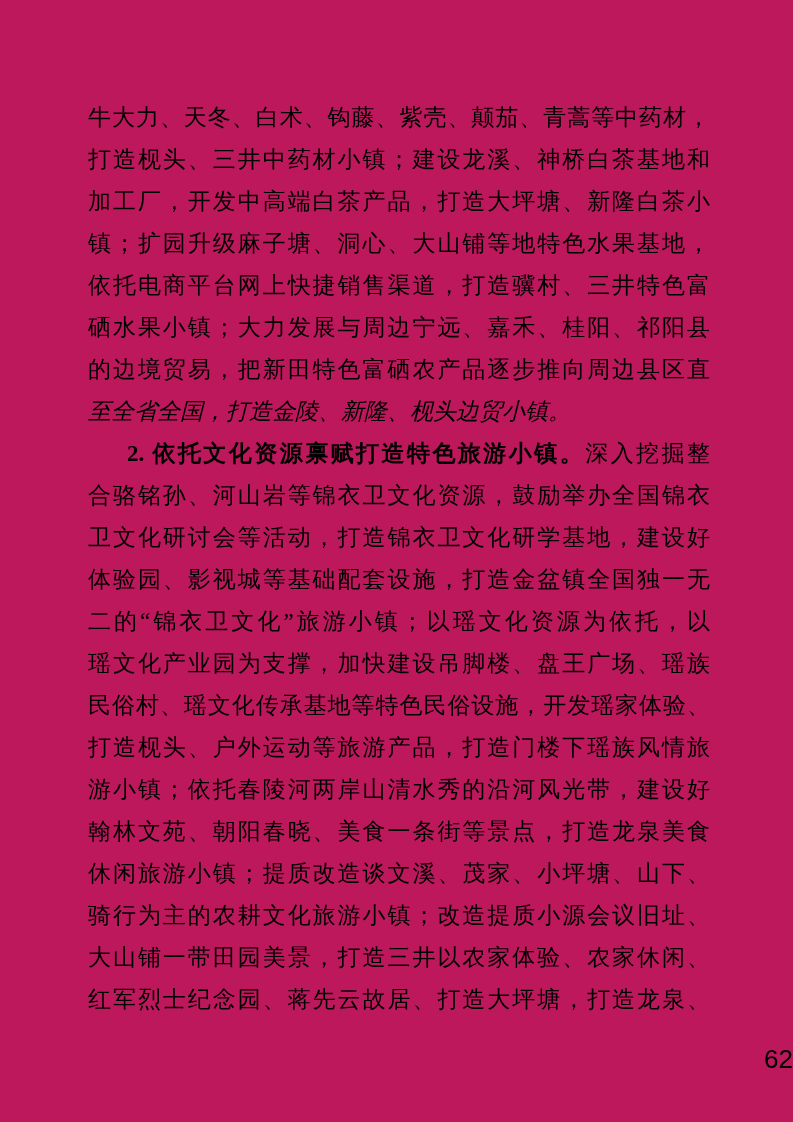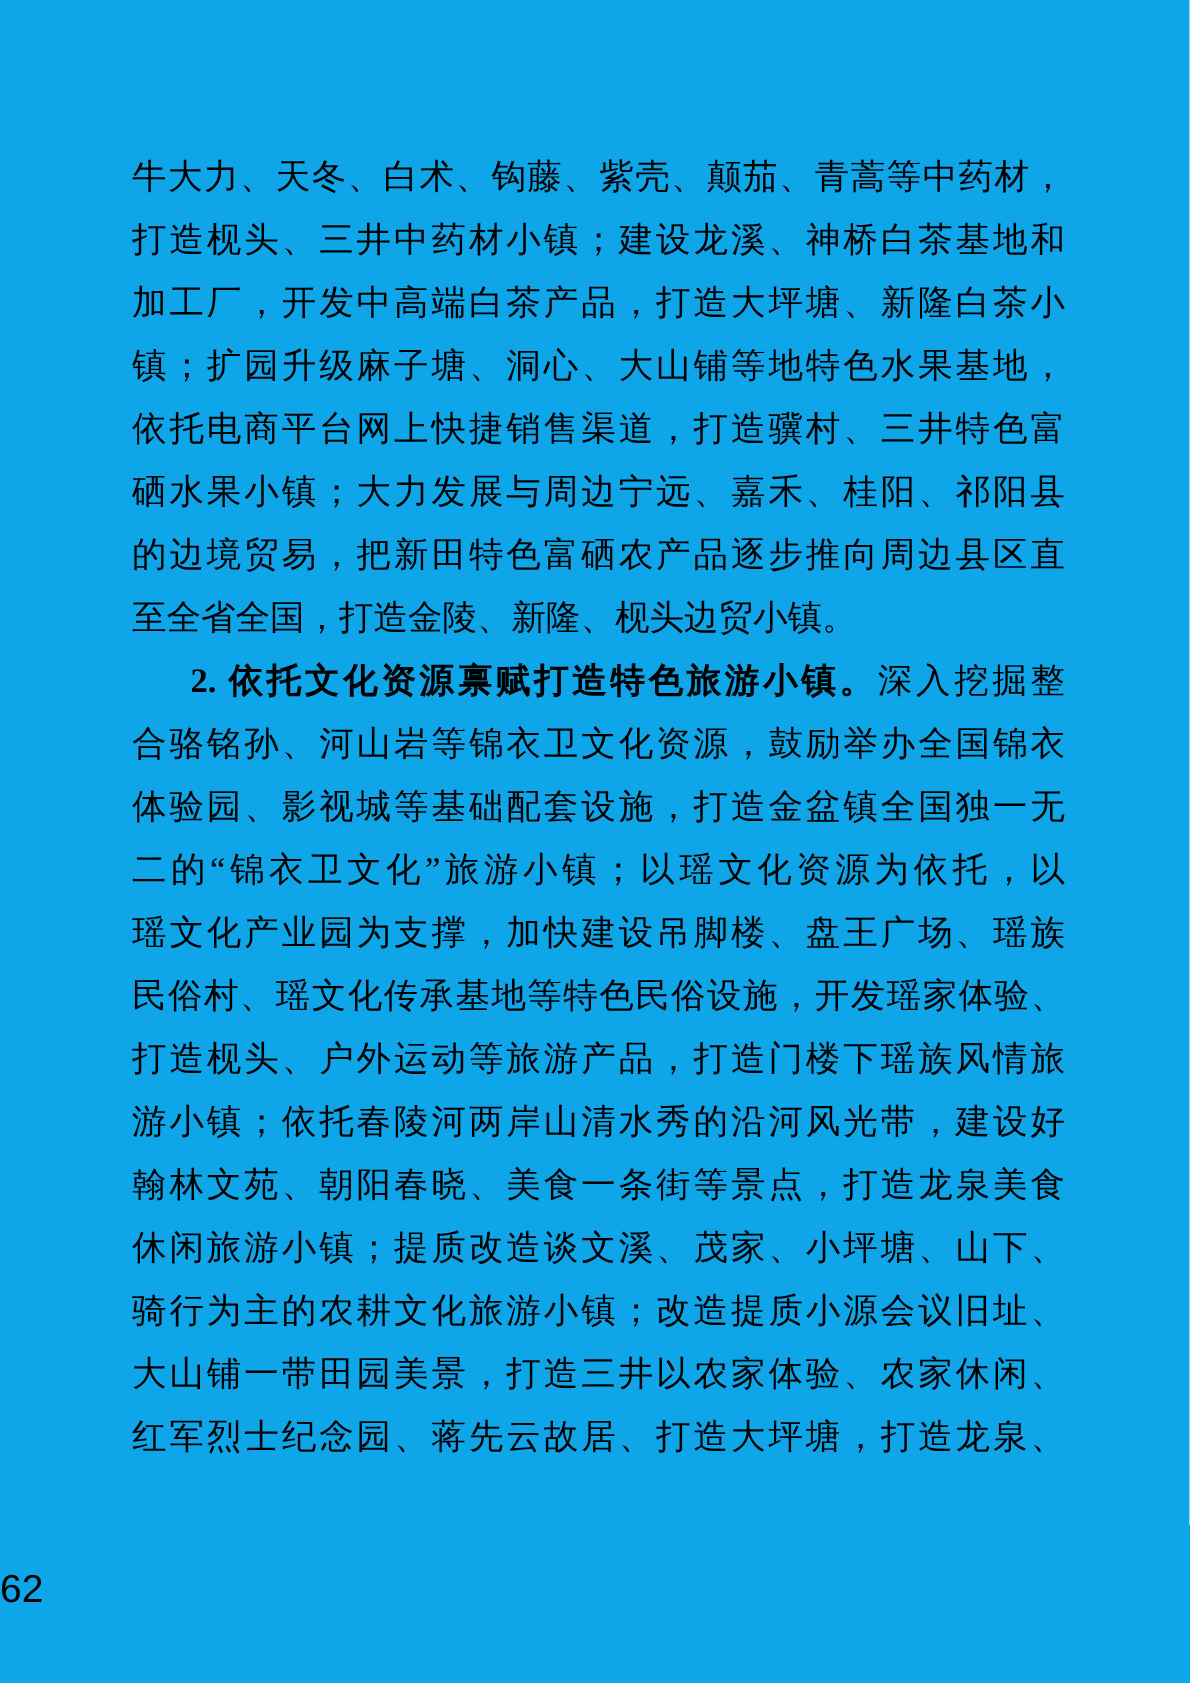--- a/index.html
+++ b/index.html
@@ -4,21 +4,21 @@
 <style>
   html, body {
     margin: 0;
     padding: 0;
     background: #ffffff;
   }
   .page {
     position: relative;
     width: 793px;
     height: 1122px;
-    background: #0ea5e9;
+    background: #be185d;
     overflow: hidden;
     font-family: "Liberation Serif", "DejaVu Serif", serif;
     color: #000000;
   }
   .content {
     position: absolute;
     left: 88px;
     top: 97px;
     width: 622px;
   }
@@ -29,34 +29,35 @@
     color: #000000;
     text-align: justify;
     text-align-last: justify;
     text-justify: inter-character;
     white-space: nowrap;
     overflow: visible;
   }
   .line.no-stretch {
     text-align: left;
     text-align-last: left;
+    font-style: italic;
   }
   .line.indent {
     padding-left: 39px;
   }
   .line span.b {
     font-weight: bold;
     margin-top: 24px;
   }
   .pagenum {
     position: absolute;
     left: 0;
     top: 1044px;
     width: 793px;
-    text-align: left;
+    text-align: right;
     font-size: 26px;
     font-family: "Liberation Sans", "DejaVu Sans", sans-serif;
     color: #000000;
   }
 </style>
 </head>
 <body>
 
 <div class="page">
   <div class="content">
@@ -66,20 +67,21 @@
         <div class="line"><span>加工厂，开发中高端白茶产品，打造大坪塘、新隆白茶小</span></div>
         <div class="line"><span>镇；扩园升级麻子塘、洞心、大山铺等地特色水果基地，</span></div>
         <div class="line"><span>依托电商平台网上快捷销售渠道，打造骥村、三井特色富</span></div>
         <div class="line"><span>硒水果小镇；大力发展与周边宁远、嘉禾、桂阳、祁阳县</span></div>
         <div class="line"><span>的边境贸易，把新田特色富硒农产品逐步推向周边县区直</span></div>
         <div class="line no-stretch"><span>至全省全国，打造金陵、新隆、枧头边贸小镇。</span></div>
       </div>
       <div>
         <div class="line indent"><span class="b">2. 依托文化资源禀赋打造特色旅游小镇。</span><span>深入挖掘整</span></div>
         <div class="line"><span>合骆铭孙、河山岩等锦衣卫文化资源，鼓励举办全国锦衣</span></div>
+        <div class="line"><span>卫文化研讨会等活动，打造锦衣卫文化研学基地，建设好</span></div>
         <div class="line"><span>体验园、影视城等基础配套设施，打造金盆镇全国独一无</span></div>
         <div class="line"><span>二的“锦衣卫文化”旅游小镇；以瑶文化资源为依托，以</span></div>
         <div class="line"><span>瑶文化产业园为支撑，加快建设吊脚楼、盘王广场、瑶族</span></div>
         <div class="line"><span>民俗村、瑶文化传承基地等特色民俗设施，开发瑶家体验、</span></div>
         <div class="line"><span>打造枧头、户外运动等旅游产品，打造门楼下瑶族风情旅</span></div>
         <div class="line"><span>游小镇；依托春陵河两岸山清水秀的沿河风光带，建设好</span></div>
         <div class="line"><span>翰林文苑、朝阳春晓、美食一条街等景点，打造龙泉美食</span></div>
         <div class="line"><span>休闲旅游小镇；提质改造谈文溪、茂家、小坪塘、山下、</span></div>
         <div class="line"><span>骑行为主的农耕文化旅游小镇；改造提质小源会议旧址、</span></div>
         <div class="line"><span>大山铺一带田园美景，打造三井以农家体验、农家休闲、</span></div>

